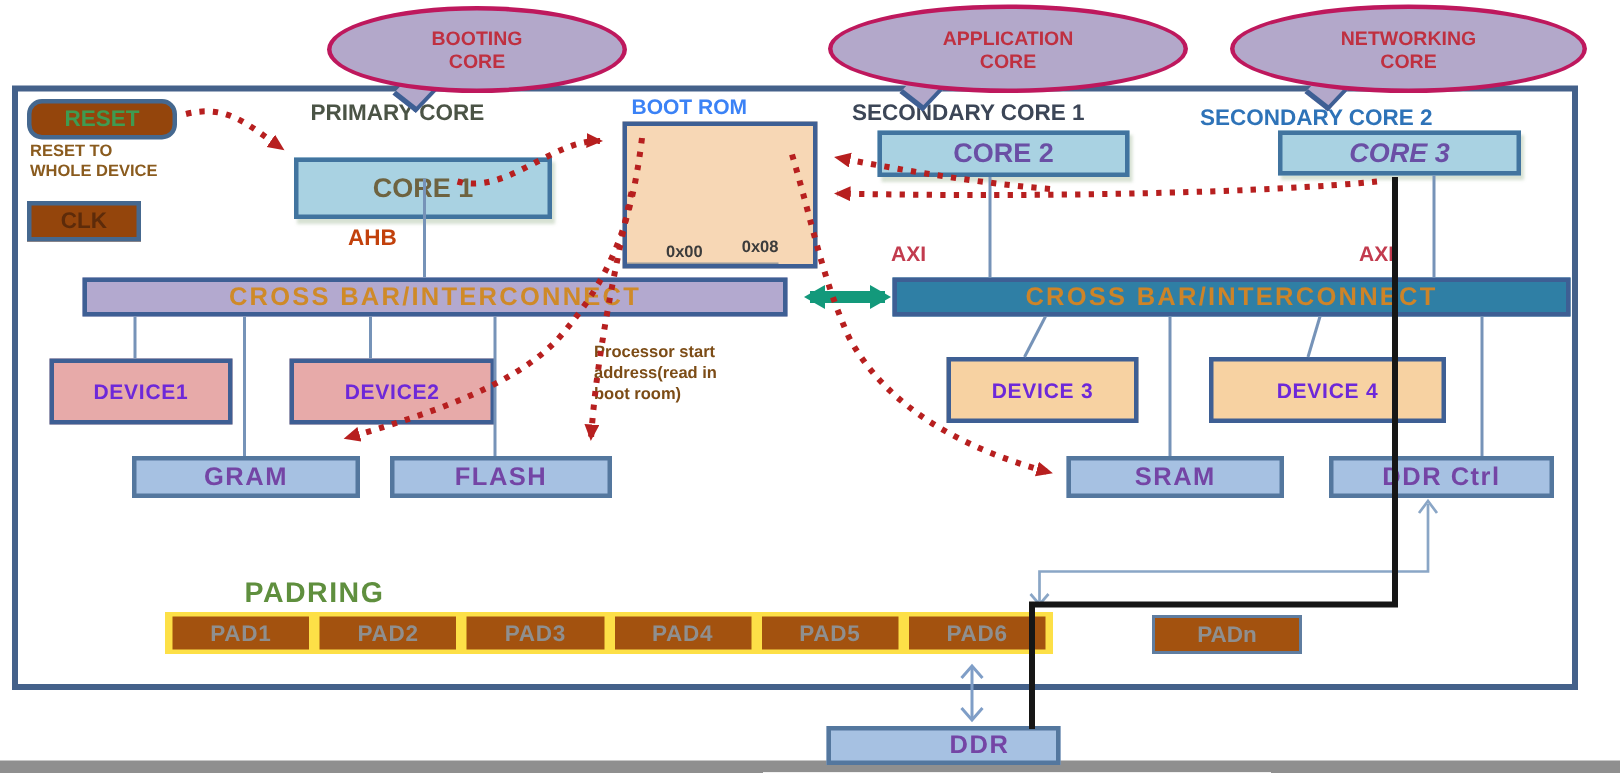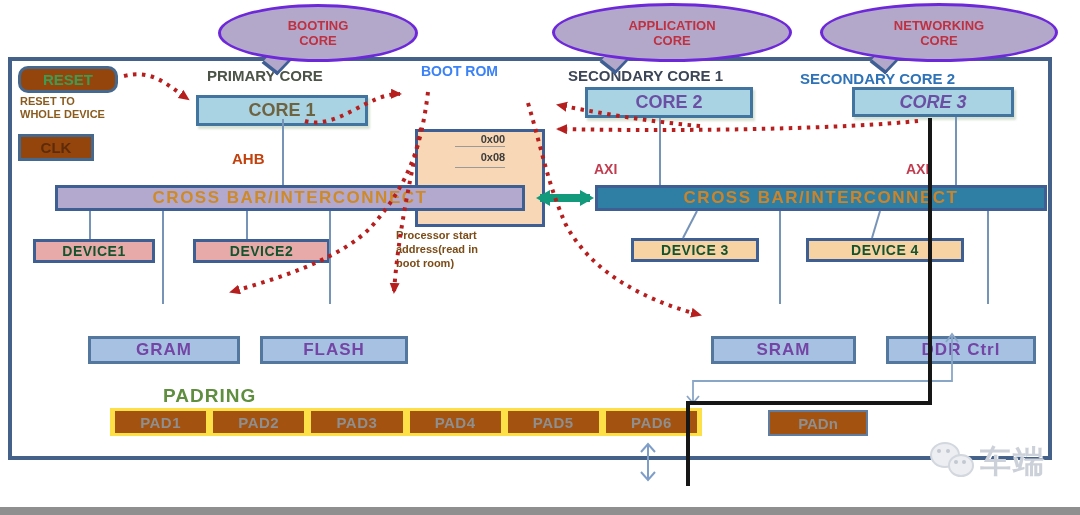--- a/index.html
+++ b/index.html
@@ -15,32 +15,32 @@
   .box{
     position:absolute;display:flex;align-items:center;justify-content:center;
     border:3px solid #3e5f94;box-sizing:border-box;text-align:center;
   }
   .core{background:#a9d2e2;border-color:#41749f;font-size:18px;
         box-shadow:2px 3px 2px rgba(140,170,130,.35);}
   .brown{background:#94450c;border-color:#45688f;}
   .lbl{position:absolute;white-space:nowrap;}
   .ml{white-space:pre-line;}
   .bubble{
-    position:absolute;border:3px solid #6d28d9;border-radius:50%;
+    position:absolute;border:3px solid #be185d;border-radius:50%;
     background:#b3a8ca;display:flex;align-items:center;justify-content:center;
     color:#bf3040;font-size:13px;line-height:15px;text-align:center;z-index:5;
   }
   .tail{
     position:absolute;width:20px;height:22px;background:#b3a8ca;
     border-right:3px solid #3e5f94;border-bottom:3px solid #3e5f94;
     transform:skewX(-18deg) rotate(32deg);z-index:4;
   }
   .crossbar{font-size:17px;letter-spacing:1.5px;color:#cf8a28;height:26px;}
-  .device{height:24px;font-size:14px;color:#14532d;letter-spacing:.5px;}
-  .mem{background:#a6c1e2;border-color:#54779e;color:#7445a5;font-size:17px;height:28px;letter-spacing:1px;margin-top:32px;}
+  .device{height:44px;font-size:14px;color:#6d28d9;letter-spacing:.5px;}
+  .mem{background:#a6c1e2;border-color:#54779e;color:#7445a5;font-size:17px;height:28px;letter-spacing:1px;}
   .romrow{border-bottom:1.5px solid #9a9a9a;color:#3c3c3c;font-size:11px;
           display:flex;align-items:center;padding-left:26px;box-sizing:border-box;}
   .padstrip{
     position:absolute;left:110px;top:408px;width:592px;height:28px;
     background:#fde047;display:flex;align-items:center;gap:7px;
     padding:0 5px;box-sizing:border-box;z-index:2;
   }
   .pad{
     flex:1;height:22px;background:#a3520f;color:#8f8f8f;font-size:15px;
     display:flex;align-items:center;justify-content:center;letter-spacing:.5px;
@@ -75,26 +75,26 @@
   <div class="box brown z2" style="left:18px;top:66px;width:100px;height:27px;font-size:15px;color:#3f9b51;border-radius:10px;">RESET</div>
   <div class="lbl ml z2" style="left:20px;top:95px;font-size:11px;line-height:13px;color:#8a5b1e;">RESET TO
 WHOLE DEVICE</div>
   <div class="box brown z2" style="left:18px;top:134px;width:76px;height:27px;font-size:15px;color:#5d2b0a;">CLK</div>
 
   <div class="lbl z2" style="left:207px;top:67px;font-size:15px;color:#4b5446;">PRIMARY CORE</div>
   <div class="lbl z2" style="left:421px;top:63px;font-size:14px;color:#3b82f6;">BOOT ROM</div>
   <div class="lbl z2" style="left:568px;top:67px;font-size:15px;color:#3c4657;">SECONDARY CORE 1</div>
   <div class="lbl z2" style="left:800px;top:70px;font-size:15px;color:#2e73b8;">SECONDARY CORE 2</div>
 
-  <div class="box core z2" style="left:196px;top:95px;width:172px;height:31px;color:#6e6340;">CORE 1</div>
+  <div class="box core z2" style="left:196px;top:105px;width:172px;height:41px;color:#6e6340;">CORE 1</div>
   <div class="box core z2" style="left:585px;top:87px;width:168px;height:31px;color:#6a4fa5;">CORE 2</div>
   <div class="box core z2" style="left:852px;top:87px;width:162px;height:30px;color:#6a4fa5;font-style:italic;">CORE 3</div>
 
   <div class="box z2" style="left:415px;top:81px;width:130px;height:98px;background:#f7d7b5;
-       flex-direction:column;align-items:center;justify-content:flex-start;padding:0;margin-top:48px;">
+       align-items:flex-end;justify-content:flex-start;padding:0;">
     <div class="romrow" style="height:15px;">0x00</div>
     <div class="romrow" style="height:21px;">0x08</div>
   </div>
 
   <div class="lbl z2" style="left:203px;top:150px;font-size:15px;color:#c2410c;margin-left:29px;">AHB</div>
   <div class="lbl z2" style="left:594px;top:161px;font-size:14px;color:#c23b4e;">AXI</div>
   <div class="lbl z2" style="left:906px;top:161px;font-size:14px;color:#c23b4e;">AXI</div>
 
   <div class="box crossbar z2" style="left:55px;top:185px;width:470px;background:#b3a9cf;">CROSS BAR/INTERCONNECT</div>
   <div class="box crossbar z2" style="left:595px;top:185px;width:452px;background:#2f7fa5;color:#cd8428;">CROSS BAR/INTERCONNECT</div>
@@ -171,26 +171,15 @@
       <path d="M124 76 C152 69, 166 84, 188 99" marker-end="url(#ra)"></path>
       <path d="M305 121 C338 130, 368 93, 400 94" marker-end="url(#ra)"></path>
       <path d="M428 92 C421 150, 407 186, 372 226 C342 258, 283 277, 231 292" marker-end="url(#ra)"></path>
       <path d="M421 128 C410 180, 398 235, 394 292" marker-end="url(#ra)"></path>
       <path d="M700 126 C652 122, 604 114, 558 105" marker-end="url(#ra)"></path>
       <path d="M918 121 C850 128, 702 132, 558 129" marker-end="url(#ra)"></path>
       <path d="M528 103 C542 150, 548 185, 566 225 C592 273, 644 300, 700 315" marker-end="url(#ra)"></path>
     </g>
   </svg>
 
-  <div class="wm">
-    <div style="position:relative;width:52px;height:48px;">
-      <div class="wm-bubble" style="left:2px;top:4px;width:26px;height:22px;"></div>
-      <div class="wm-eye" style="left:9px;top:11px;"></div>
-      <div class="wm-eye" style="left:18px;top:11px;"></div>
-      <div class="wm-bubble" style="left:20px;top:16px;width:22px;height:19px;"></div>
-      <div class="wm-eye" style="left:26px;top:22px;"></div>
-      <div class="wm-eye" style="left:34px;top:22px;"></div>
-    </div>
-    <div class="wm-txt">车端</div>
-  </div>
 
   <div class="botbar"></div>
 </div>
 
 </body></html>

